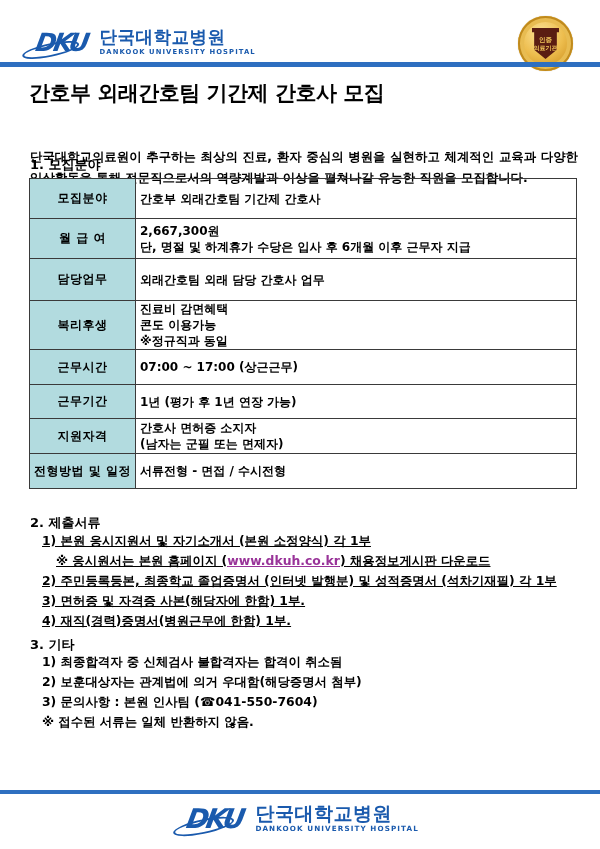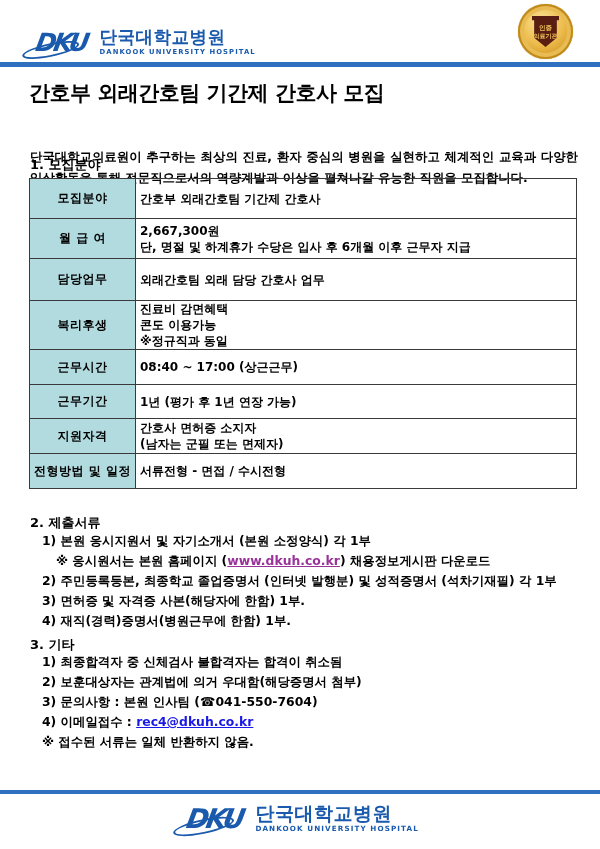--- a/index.html
+++ b/index.html
@@ -28,21 +28,21 @@
     position:absolute;left:-6px;top:13px;width:56px;height:14px;
     border:2px solid var(--brand-blue);border-radius:50%;
     transform:rotate(-12deg);pointer-events:none;
   }
   .logo-text{display:flex;flex-direction:column;line-height:1;}
   .logo-kr{font-size:17.5px;font-weight:bold;color:var(--brand-blue);letter-spacing:0.5px;}
   .logo-en{font-size:6.8px;font-weight:bold;color:var(--brand-blue);letter-spacing:1.1px;margin-top:2px;}
   .rule-top{position:absolute;top:62px;left:0;width:600px;height:5px;background:var(--rule-blue);}
   
   .seal{
-    position:absolute;top:4px;right:27px;width:55px;height:55px;border-radius:50%;
+    position:absolute;top:16px;right:27px;width:55px;height:55px;border-radius:50%;
     background:radial-gradient(circle at 42% 32%,#fbe296 0%,#edbd4e 45%,#d49a28 75%,#b67f16 100%);
     box-shadow:inset 0 0 0 2px #c08a1d, inset 0 0 0 6px #e8bc52, 0 0 1px rgba(0,0,0,.35);
     display:flex;align-items:center;justify-content:center;
   }
   .seal-shield{
     width:27px;height:31px;background:#5a1d12;
     clip-path:polygon(0 0,100% 0,100% 14%,92% 14%,92% 70%,50% 100%,8% 70%,8% 14%,0 14%);
     display:flex;flex-direction:column;align-items:center;justify-content:center;
     color:#f2c75b;text-align:center;
   }
@@ -70,21 +70,21 @@
   .recruit-table tr:nth-child(1){height:40px;}
   .recruit-table tr:nth-child(2){height:40px;margin-left:48px;}
   .recruit-table tr:nth-child(3){height:42px;}
   .recruit-table tr:nth-child(4){height:48px;}
   .recruit-table tr:nth-child(5){height:35px;}
   .recruit-table tr:nth-child(6){height:34px;}
   .recruit-table tr:nth-child(7){height:35px;}
   .recruit-table tr:nth-child(8){height:35px;}
   
   .doc-list{position:absolute;left:42px;width:540px;font-size:12.4px;font-weight:bold;}
-  .sec2-list{top:531px;}
+  .sec2-list{top:531px;text-decoration:underline;}
   .sec3-list{top:652px;}
   .doc-li{line-height:20px;white-space:nowrap;}
   .doc-li.indent{padding-left:14px;}
   .lnk{font-weight:bold;text-decoration:underline;}
   .lnk.visited{color:var(--link-visited);}
   .lnk.normal{color:var(--link-normal);}
   
   .rule-bottom{position:absolute;top:790px;left:0;width:600px;height:4px;background:var(--rule-blue);}
   .logo-footer{position:absolute;top:804px;left:0;width:600px;display:flex;justify-content:center;}
   .logo-footer .logo-kr{font-size:19px;}
@@ -146,21 +146,21 @@
           <th>복리후생</th>
           <td>
             <div>진료비 감면혜택</div>
             <div>콘도 이용가능</div>
             <div>※정규직과 동일</div>
           </td>
         </tr>
         <tr>
           <th>근무시간</th>
           <td>
-            <div>08:40 ~ 17:00 (상근근무)</div>
+            <div>07:00 ~ 17:00 (상근근무)</div>
           </td>
         </tr>
         <tr>
           <th>근무기간</th>
           <td>
             <div>1년 (평가 후 1년 연장 가능)</div>
           </td>
         </tr>
         <tr>
           <th>지원자격</th>
@@ -185,21 +185,20 @@
       <div class="doc-li"><span>2) 주민등록등본, 최종학교 졸업증명서 (인터넷 발행분) 및 성적증명서 (석차기재필) 각 1부</span></div>
       <div class="doc-li"><span>3) 면허증 및 자격증 사본(해당자에 한함) 1부.</span></div>
       <div class="doc-li"><span>4) 재직(경력)증명서(병원근무에 한함) 1부.</span></div>
     </div>
 
   <div class="sec-head sec3-head">3. 기타</div>
   <div class="doc-list sec3-list">
       <div class="doc-li"><span>1) 최종합격자 중 신체검사 불합격자는 합격이 취소됨</span></div>
       <div class="doc-li"><span>2) 보훈대상자는 관계법에 의거 우대함(해당증명서 첨부)</span></div>
       <div class="doc-li"><span>3) 문의사항 : 본원 인사팀 (☎041-550-7604)</span></div>
-      <div class="doc-li"><span>4) 이메일접수 : </span><a href="#" class="lnk normal">rec4@dkuh.co.kr</a></div>
       <div class="doc-li"><span>※ 접수된 서류는 일체 반환하지 않음.</span></div>
     </div>
 
   <div class="rule-bottom"></div>
   <div class="logo-footer">
     <div class="logo">
       <div class="dku-mark">
         <span>DKU</span>
         <span class="dku-orbit"></span>
       </div>

